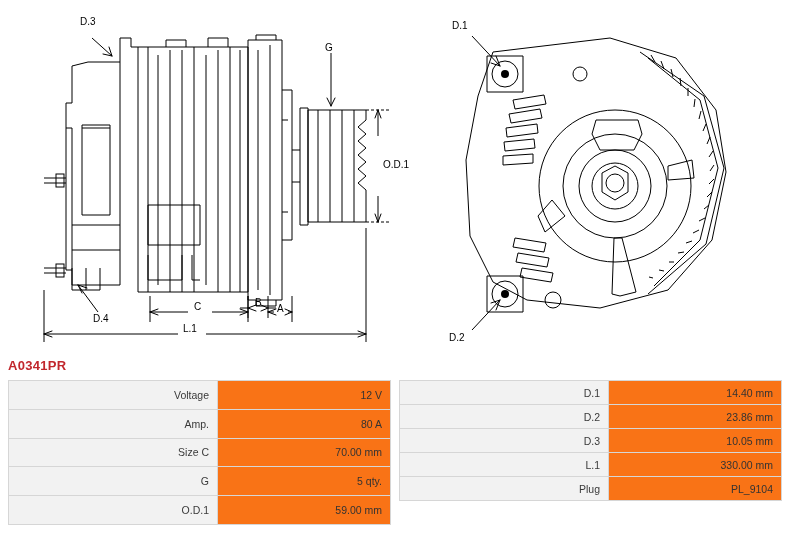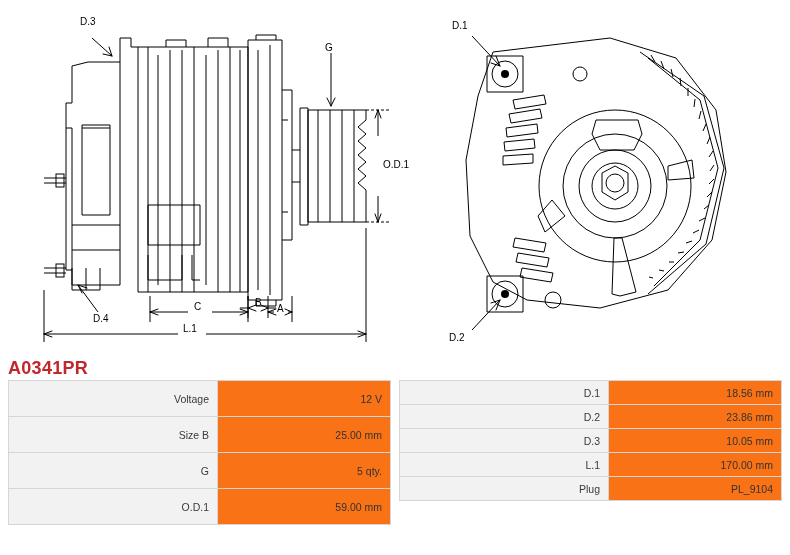--- a/index.html
+++ b/index.html
@@ -37,21 +37,21 @@
     font-family: "Liberation Sans", sans-serif;
     color: #000;
     white-space: nowrap;
   }
 
   
   .part-number {
     position: absolute;
     left: 8px;
     top: 358px;
-    font-size: 18px;
+    font-size: 13px;
     font-weight: bold;
     color: #c1272d;
     letter-spacing: 0.3px;
   }
 
   
   .spec-wrap {
     position: absolute;
     left: 8px;
     top: 380px;
@@ -299,51 +299,55 @@
 
   <div class="spec-wrap">
 
     <table class="spec">
       <tbody>
         <tr>
           <td class="label">Voltage</td>
           <td class="value">12 V</td>
         </tr>
         <tr>
-          <td class="label">Size B</td>
-          <td class="value">25.00 mm</td>
+          <td class="label">Amp.</td>
+          <td class="value">80 A</td>
+        </tr>
+        <tr>
+          <td class="label">Size C</td>
+          <td class="value">70.00 mm</td>
         </tr>
         <tr>
           <td class="label">G</td>
           <td class="value">5 qty.</td>
         </tr>
         <tr>
           <td class="label">O.D.1</td>
           <td class="value">59.00 mm</td>
         </tr>
       </tbody>
     </table>
 
     <table class="spec">
       <tbody>
         <tr>
           <td class="label">D.1</td>
-          <td class="value">18.56 mm</td>
+          <td class="value">14.40 mm</td>
         </tr>
         <tr>
           <td class="label">D.2</td>
           <td class="value">23.86 mm</td>
         </tr>
         <tr>
           <td class="label">D.3</td>
           <td class="value">10.05 mm</td>
         </tr>
         <tr>
           <td class="label">L.1</td>
-          <td class="value">170.00 mm</td>
+          <td class="value">330.00 mm</td>
         </tr>
         <tr>
           <td class="label">Plug</td>
           <td class="value">PL_9104</td>
         </tr>
         <tr class="empty">
           <td class="label"></td>
           <td class="value"></td>
         </tr>
       </tbody>

